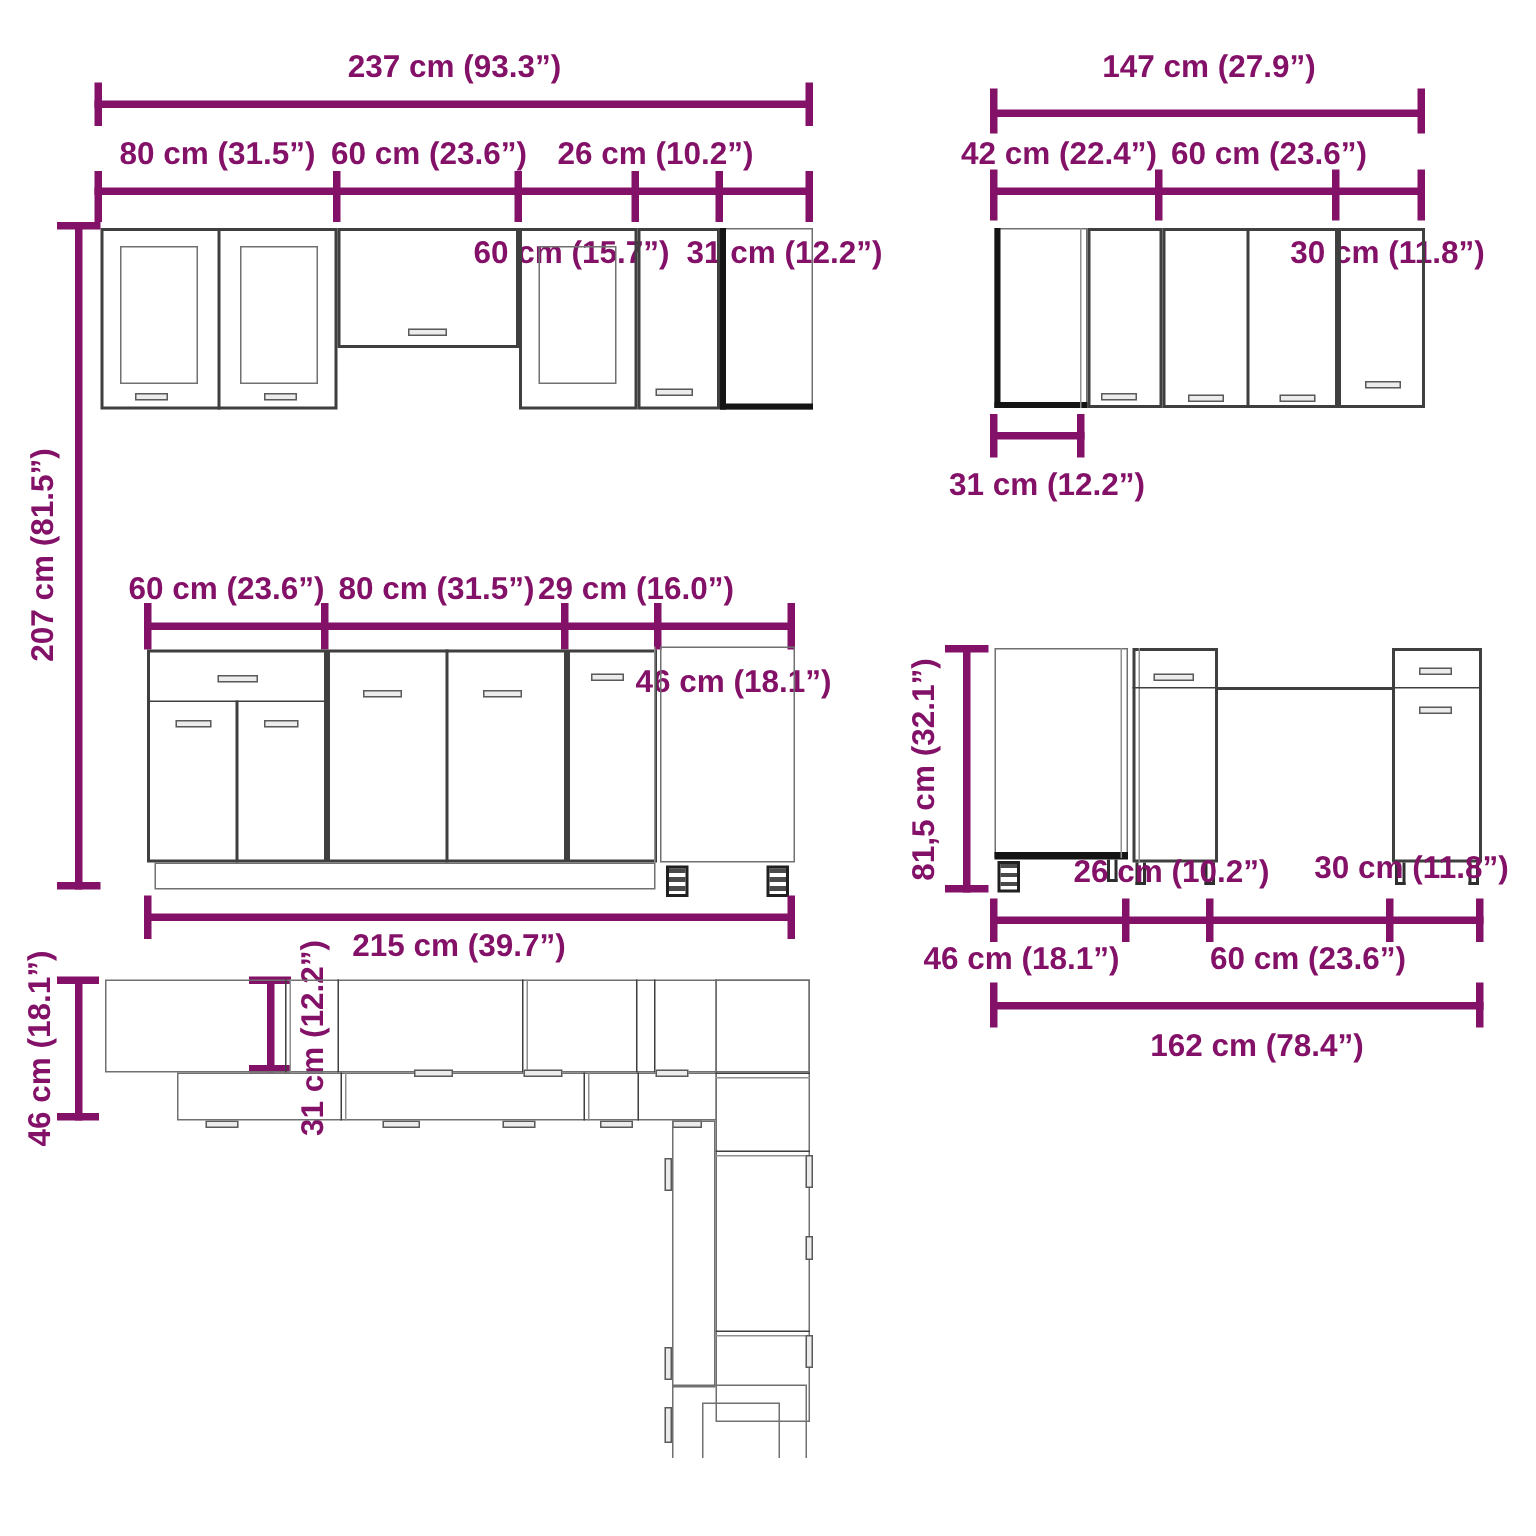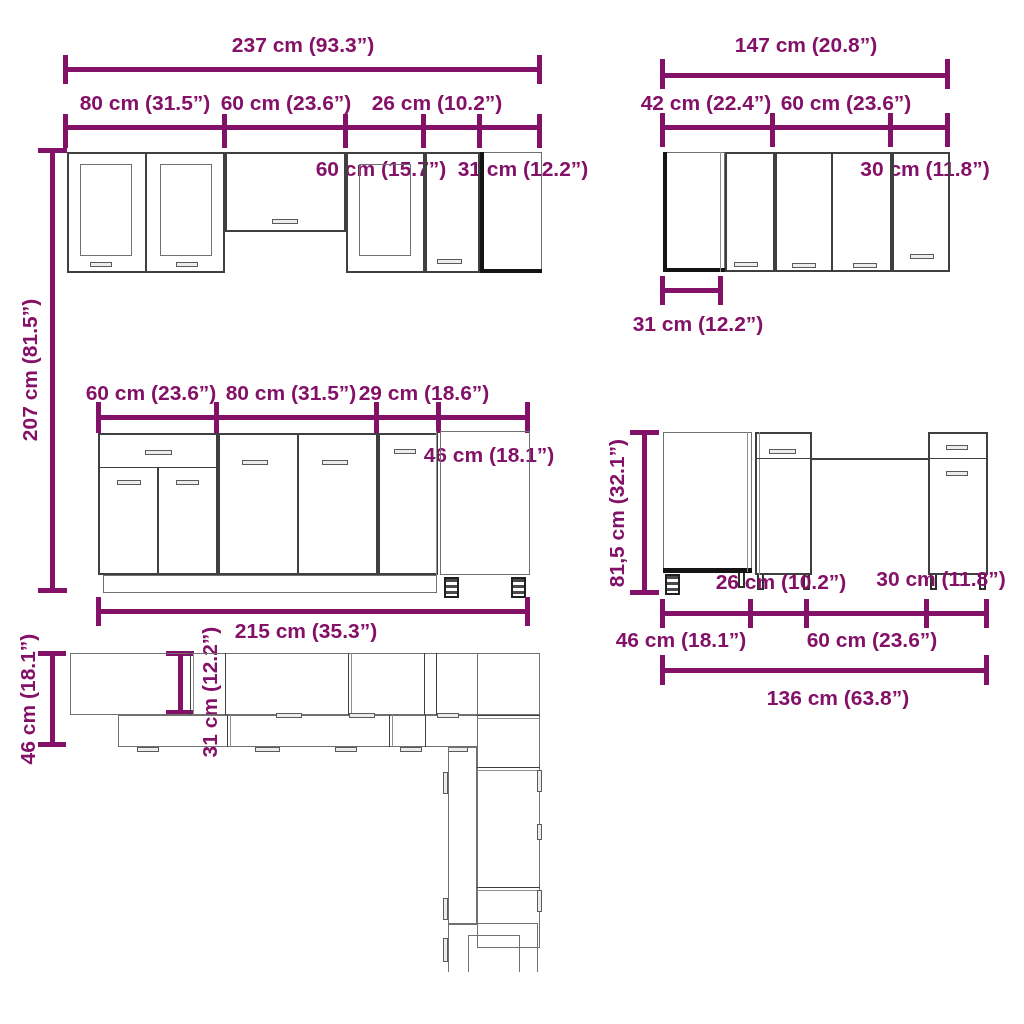--- a/index.html
+++ b/index.html
@@ -64,21 +64,21 @@
     <div class="mag" style="left:50px;top:150px;width:5px;height:443px"></div>
     <div class="mag" style="left:38px;top:148px;width:29px;height:5px"></div>
     <div class="mag" style="left:38px;top:588px;width:29px;height:5px"></div>
     <div class="lblv" style="left:29px;top:370px">207 cm (81.5”)</div>
   </div>
 
   <div>
     <div class="mag" style="left:662px;top:73px;width:288px;height:5px"></div>
     <div class="mag" style="left:660px;top:59px;width:5px;height:30px"></div>
     <div class="mag" style="left:945px;top:59px;width:5px;height:30px"></div>
-    <div class="lbl" style="left:806px;top:33px">147 cm (20.8”)</div>
+    <div class="lbl" style="left:806px;top:33px">147 cm (27.9”)</div>
 
     <div class="mag" style="left:662px;top:125px;width:288px;height:5px"></div>
     <div class="mag" style="left:660px;top:113px;width:5px;height:34px"></div>
     <div class="mag" style="left:770px;top:113px;width:5px;height:34px"></div>
     <div class="mag" style="left:888px;top:113px;width:5px;height:34px"></div>
     <div class="mag" style="left:945px;top:113px;width:5px;height:34px"></div>
     <div class="lbl" style="left:706px;top:91px">42 cm (22.4”)</div>
     <div class="lbl" style="left:846px;top:91px">60 cm (23.6”)</div>
     <div class="lbl" style="left:925px;top:157px">30 cm (11.8”)</div>
 
@@ -103,21 +103,21 @@
 
   <div>
     <div class="mag" style="left:96px;top:415px;width:434px;height:5px"></div>
     <div class="mag" style="left:96px;top:402px;width:5px;height:31px"></div>
     <div class="mag" style="left:214px;top:402px;width:5px;height:31px"></div>
     <div class="mag" style="left:374px;top:402px;width:5px;height:31px"></div>
     <div class="mag" style="left:436px;top:402px;width:5px;height:31px"></div>
     <div class="mag" style="left:525px;top:402px;width:5px;height:31px"></div>
     <div class="lbl" style="left:151px;top:381px">60 cm (23.6”)</div>
     <div class="lbl" style="left:291px;top:381px">80 cm (31.5”)</div>
-    <div class="lbl" style="left:424px;top:381px">29 cm (18.6”)</div>
+    <div class="lbl" style="left:424px;top:381px">29 cm (16.0”)</div>
     <div class="lbl" style="left:489px;top:443px">46 cm (18.1”)</div>
 
     <div class="box" style="left:98px;top:433px;width:120px;height:142px"></div>
     <div class="ln" style="left:98px;top:467px;width:120px;height:1px"></div>
     <div class="hdl" style="left:145px;top:450px;width:27px"></div>
     <div class="ln" style="left:157px;top:467px;width:2px;height:108px"></div>
     <div class="hdl" style="left:117px;top:480px;width:24px"></div>
     <div class="hdl" style="left:176px;top:480px;width:23px"></div>
     <div class="box" style="left:218px;top:433px;width:160px;height:142px"></div>
     <div class="ln" style="left:297px;top:433px;width:2px;height:142px"></div>
@@ -127,21 +127,21 @@
     <div class="hdl" style="left:394px;top:449px;width:22px"></div>
     <div class="box1" style="left:440px;top:431px;width:90px;height:144px"></div>
     <div class="lng" style="left:436px;top:431px;width:1px;height:144px"></div>
     <div class="caster" style="left:444px;top:577px"></div>
     <div class="caster" style="left:511px;top:577px"></div>
     <div class="box1" style="left:103px;top:575px;width:334px;height:18px"></div>
 
     <div class="mag" style="left:96px;top:609px;width:434px;height:5px"></div>
     <div class="mag" style="left:96px;top:597px;width:5px;height:29px"></div>
     <div class="mag" style="left:525px;top:597px;width:5px;height:29px"></div>
-    <div class="lbl" style="left:306px;top:619px">215 cm (35.3”)</div>
+    <div class="lbl" style="left:306px;top:619px">215 cm (39.7”)</div>
   </div>
 
   <div>
     <div class="mag" style="left:642px;top:432px;width:5px;height:163px"></div>
     <div class="mag" style="left:630px;top:430px;width:29px;height:5px"></div>
     <div class="mag" style="left:630px;top:590px;width:29px;height:5px"></div>
     <div class="lblv" style="left:616px;top:513px">81,5 cm (32.1”)</div>
 
     <div class="box1" style="left:663px;top:432px;width:89px;height:140px"></div>
     <div class="blk" style="left:663px;top:568px;width:89px;height:5px"></div>
@@ -169,21 +169,21 @@
     <div class="mag" style="left:924px;top:599px;width:5px;height:29px"></div>
     <div class="mag" style="left:984px;top:599px;width:5px;height:29px"></div>
     <div class="lbl" style="left:781px;top:570px">26 cm (10.2”)</div>
     <div class="lbl" style="left:941px;top:567px">30 cm (11.8”)</div>
     <div class="lbl" style="left:681px;top:628px">46 cm (18.1”)</div>
     <div class="lbl" style="left:872px;top:628px">60 cm (23.6”)</div>
 
     <div class="mag" style="left:662px;top:668px;width:327px;height:5px"></div>
     <div class="mag" style="left:660px;top:655px;width:5px;height:30px"></div>
     <div class="mag" style="left:984px;top:655px;width:5px;height:30px"></div>
-    <div class="lbl" style="left:838px;top:686px">136 cm (63.8”)</div>
+    <div class="lbl" style="left:838px;top:686px">162 cm (78.4”)</div>
   </div>
 
   <div>
     <div class="mag" style="left:50px;top:653px;width:5px;height:94px"></div>
     <div class="mag" style="left:38px;top:651px;width:28px;height:5px"></div>
     <div class="mag" style="left:38px;top:742px;width:28px;height:5px"></div>
     <div class="lblv" style="left:27px;top:699px">46 cm (18.1”)</div>
     <div class="mag" style="left:178px;top:653px;width:5px;height:62px"></div>
     <div class="mag" style="left:166px;top:651px;width:28px;height:5px"></div>
     <div class="mag" style="left:166px;top:710px;width:28px;height:5px"></div>

